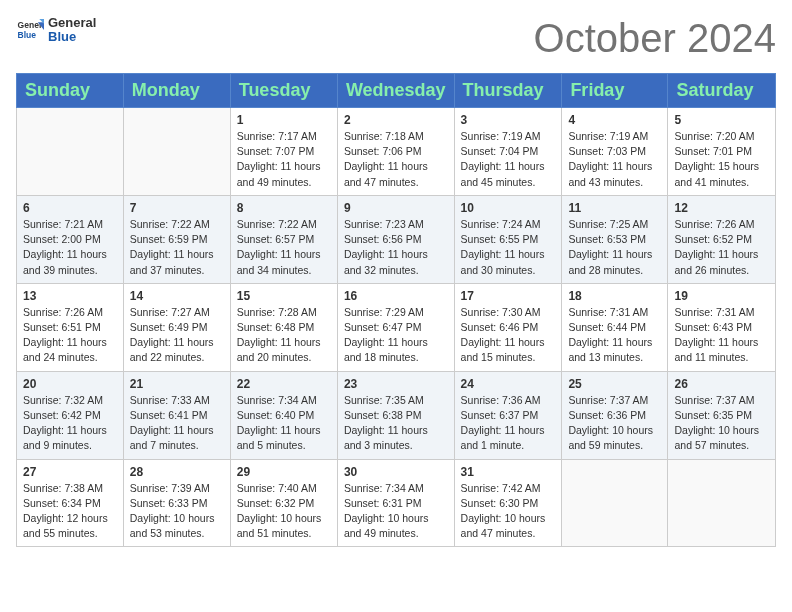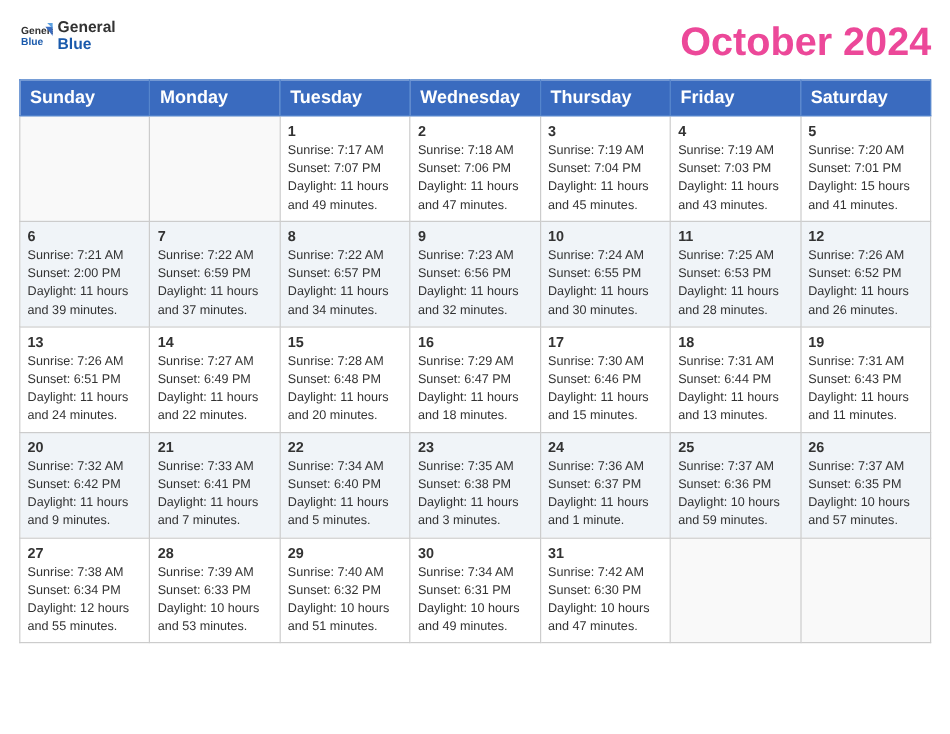--- a/index.html
+++ b/index.html
@@ -31,37 +31,37 @@
     .logo-general { color: #333; }
     .logo-blue { color: #1a5aac; }
     .logo-icon {
       width: 28px;
       height: 28px;
     }
     .title-block {
       text-align: right;
     }
     .title-month {
-      font-size: 33px;
-      font-weight: bold;
-      color: #ec4899;
+      font-size: 40px;
+      font-weight: normal;
+      color: #737373;
     }
     .title-location {
       font-size: 15px;
       color: #555;
     }
     .calendar {
       width: 100%;
       border-collapse: collapse;
       border: 1px solid #ccc;
     }
     .calendar th {
       background-color: #3a6bbf;
-      color: #ffffff;
-      font-size: 15px;
+      color: #86efac;
+      font-size: 18px;
       font-weight: bold;
       padding: 6px 8px;
       text-align: left;
       border: 1px solid #5585cc;
     }
     .calendar td {
       vertical-align: top;
       font-size: 11px;
       color: #333;
       padding: 5px 6px;

